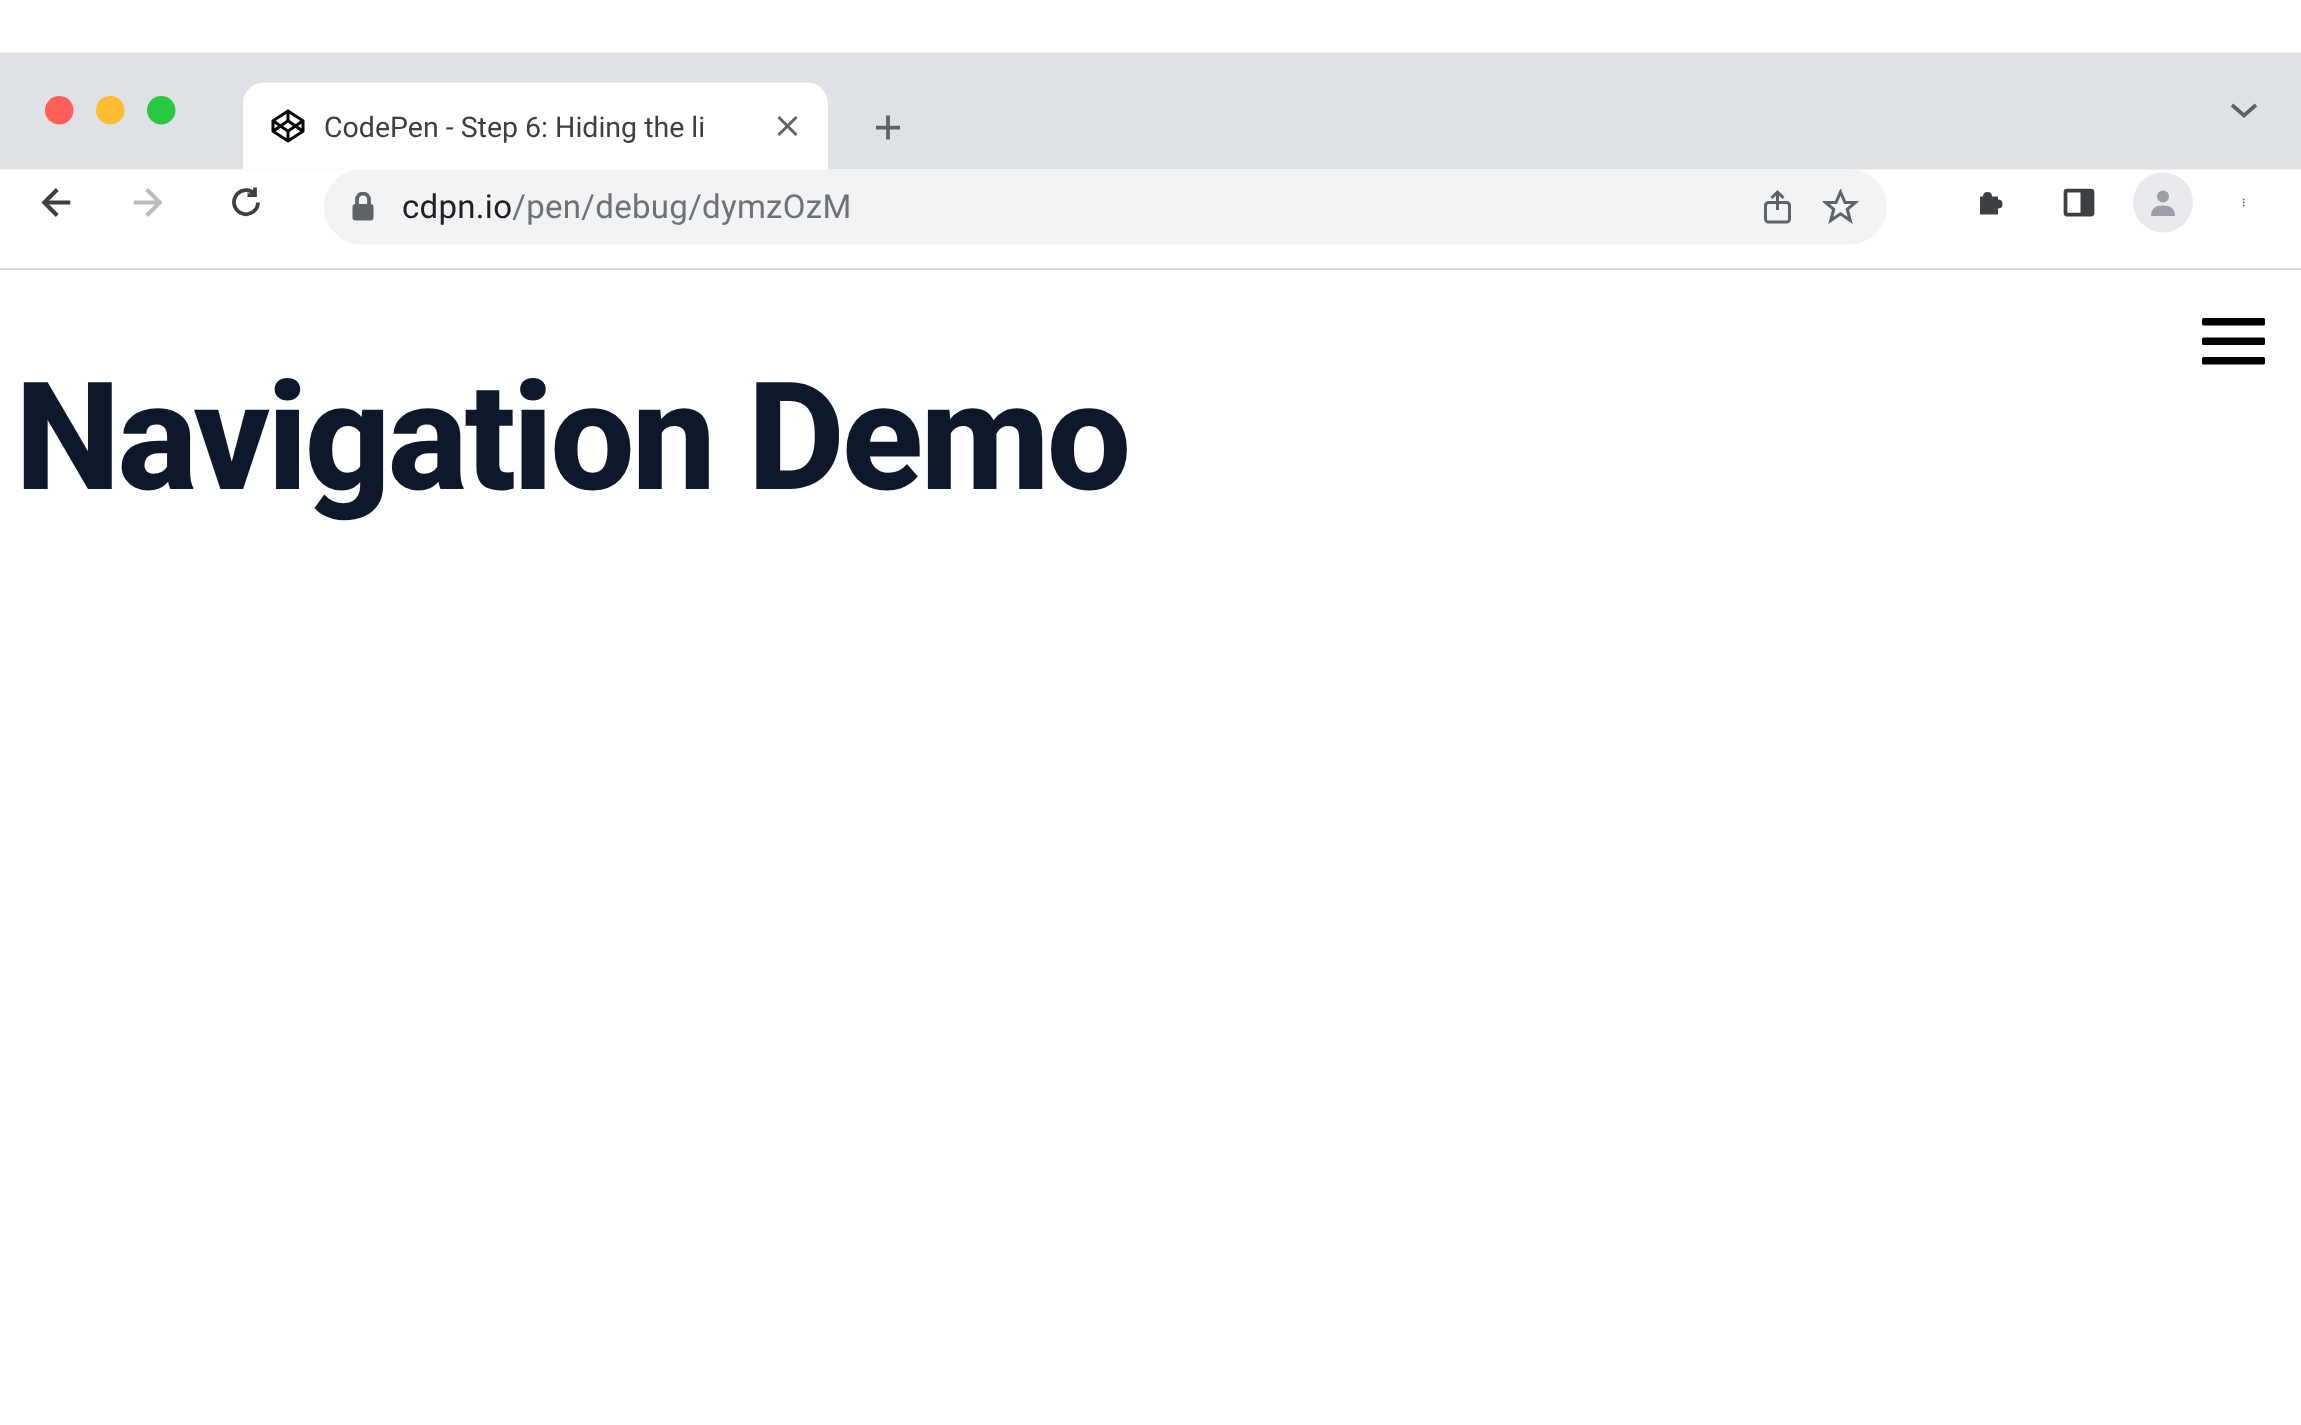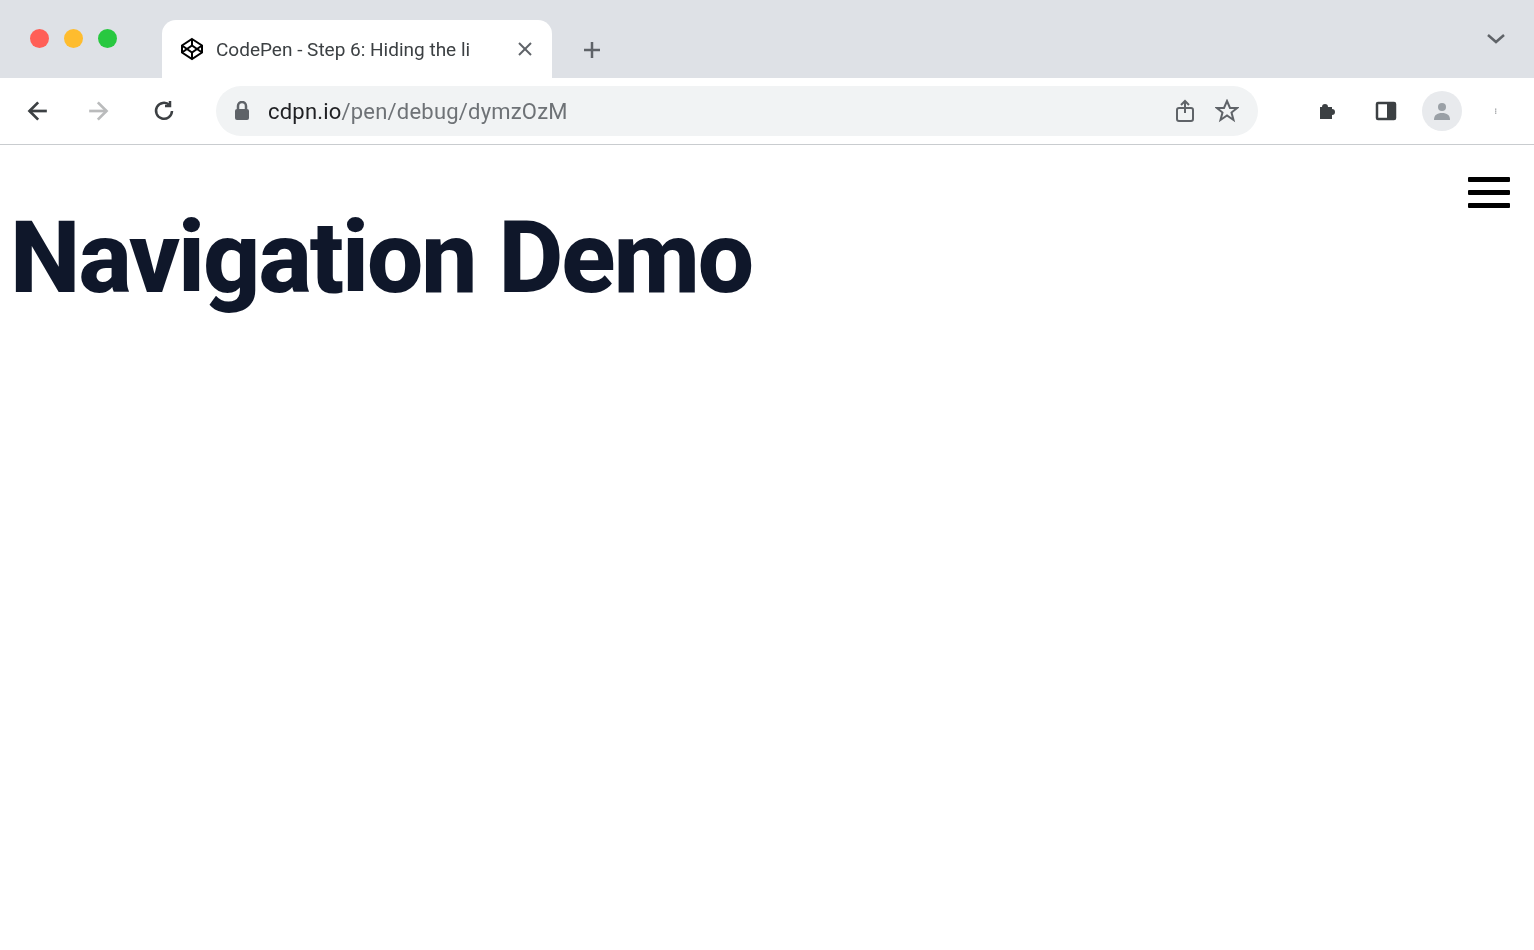--- a/index.html
+++ b/index.html
@@ -22,20 +22,21 @@
       border-bottom: 1px solid #c9cccf;
     }
 
     
     .tab-bar {
       display: flex;
       align-items: flex-end;
       height: 78px;
       padding-left: 20px;
       position: relative;
+      margin-top: 35px;
     }
 
     .window-controls {
       display: flex;
       gap: 15px;
       align-items: center;
       padding: 0 10px;
       margin-right: 35px;
       margin-bottom: 30px;
     }
@@ -108,21 +109,21 @@
       height: 40px;
       display: flex;
       align-items: center;
       justify-content: center;
       cursor: pointer;
     }
 
     
     .toolbar {
       display: flex;
-      align-items: center;
+      align-items: flex-start;
       background: #ffffff;
       height: 66px;
       padding: 0 14px;
       gap: 20px;
     }
 
     .nav-btn {
       width: 44px;
       height: 44px;
       display: flex;

